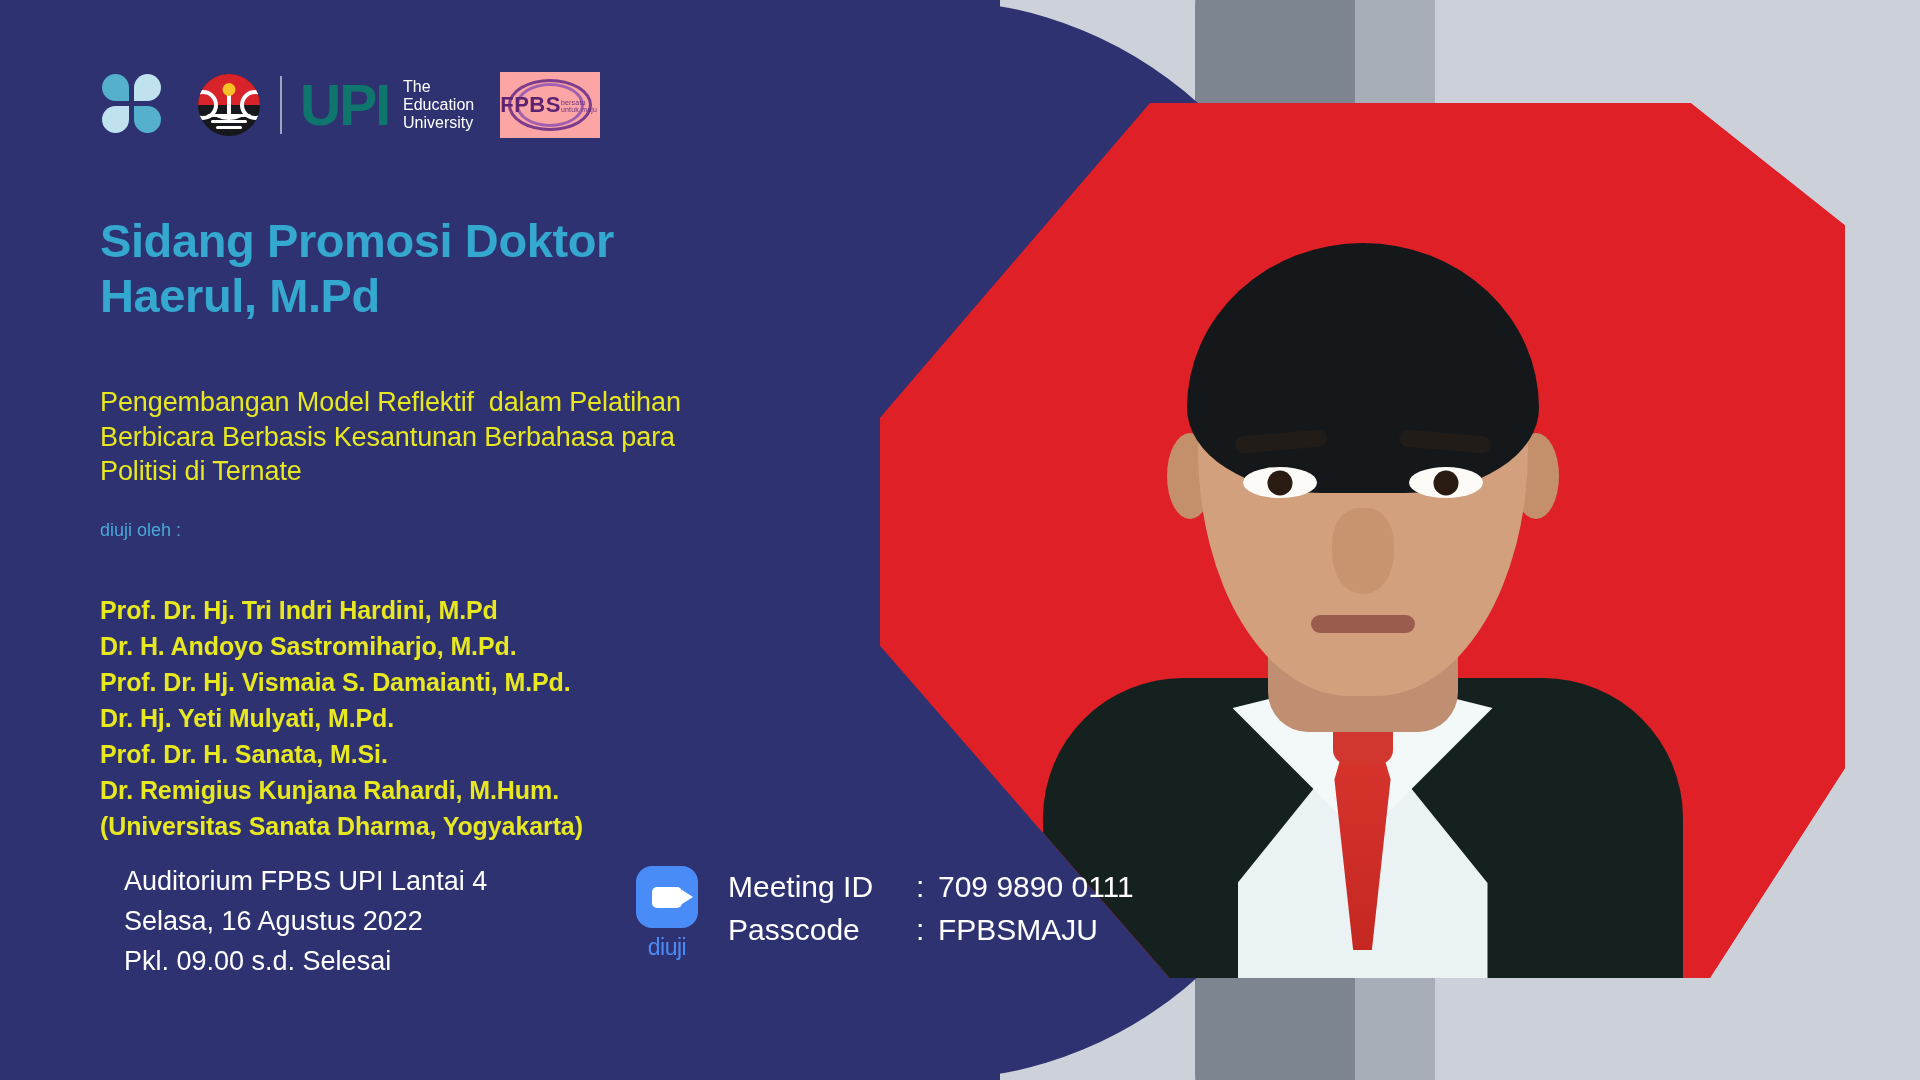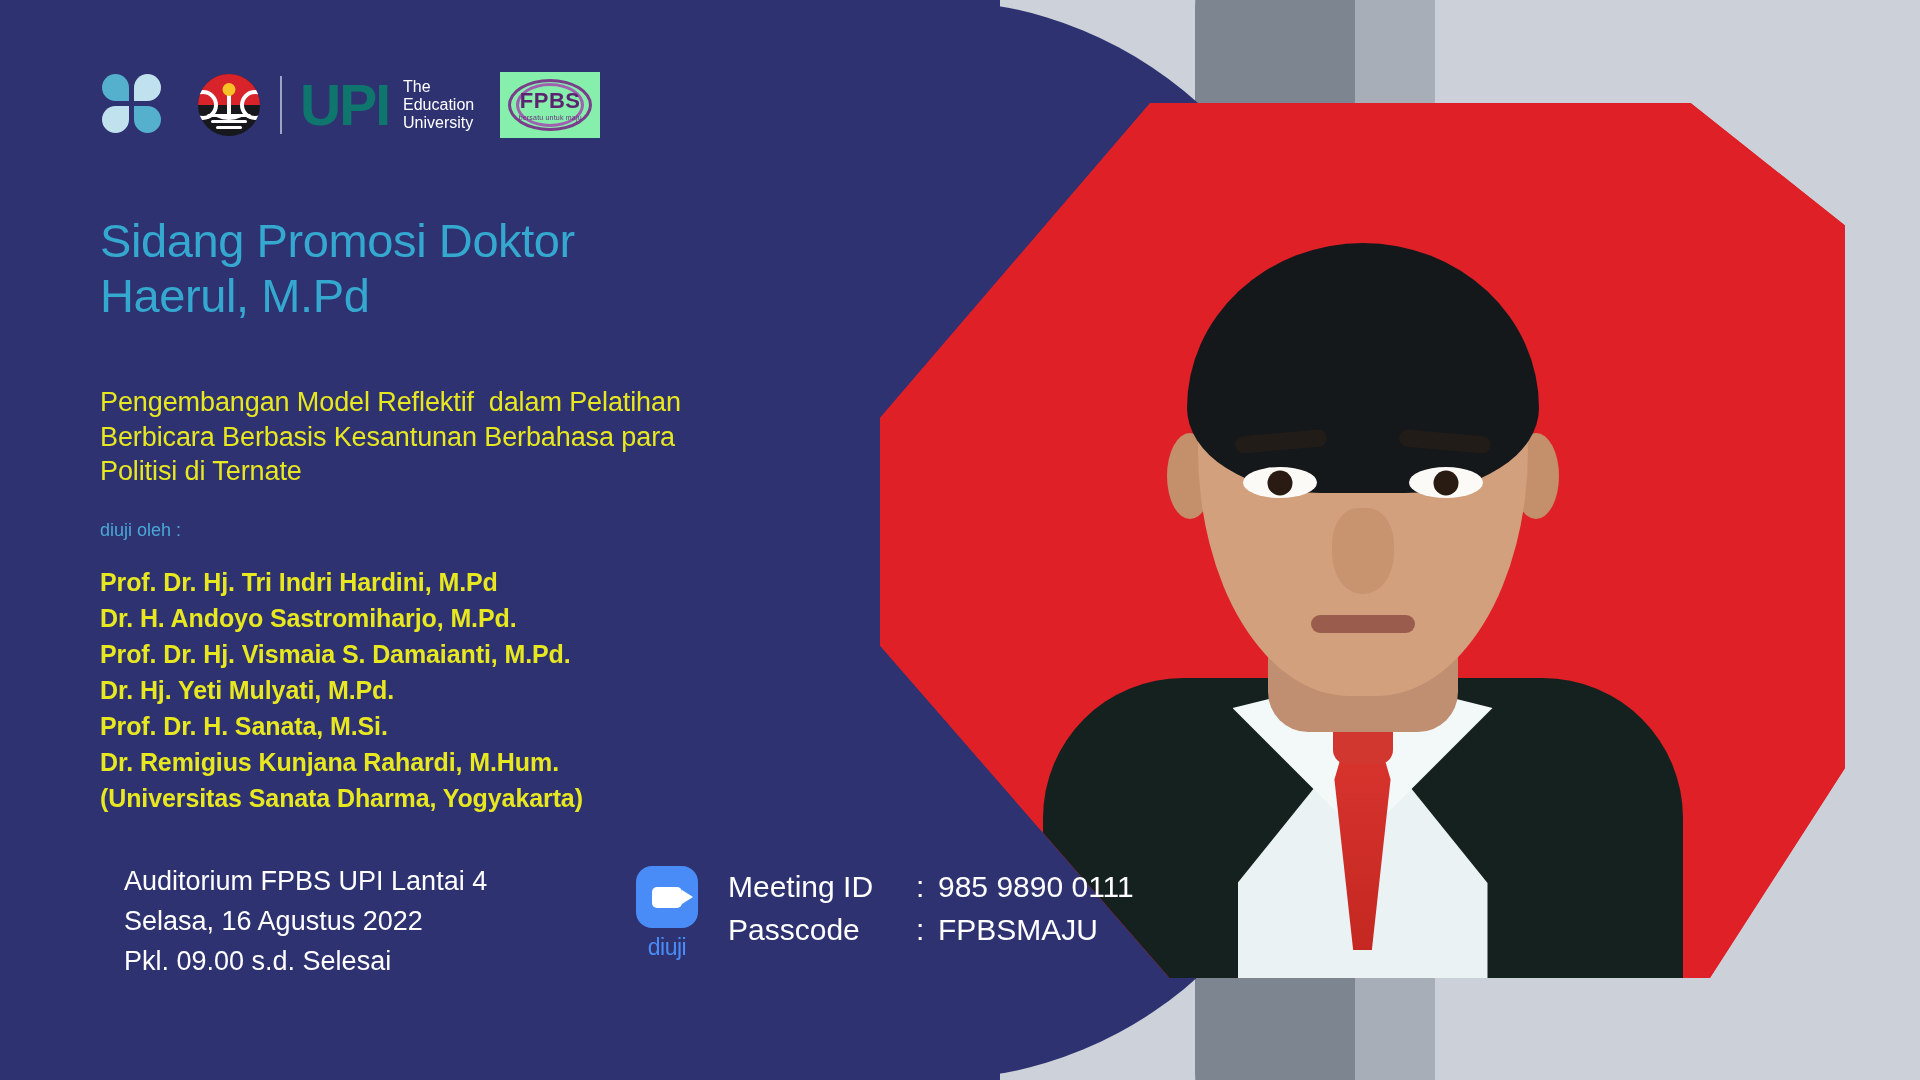--- a/index.html
+++ b/index.html
@@ -268,22 +268,22 @@
   }
   .upi-tag {
     font-size:16px; line-height:1.12;
     color:#FFFFFF;
     font-weight:400;
     margin-right:26px;
   }
   .fpbs-logo {
     position:relative;
     width:100px; height:66px;
-    background:#86efac;
-    display:flex; flex-direction:column;
+    background:#fca5a5;
+    display:flex; flex-direction:row;
     align-items:center; justify-content:center;
   }
   .fpbs-ring {
     position:absolute;
     left:50%; top:50%;
     transform:translate(-50%,-50%);
     width:84px; height:52px;
     border:3px solid #7B3C8C;
     border-radius:50%;
   }
@@ -302,21 +302,21 @@
     font-size:7px; color:#6B2F80;
     letter-spacing:.2px;
     margin-top:2px;
   }
 
   
   .headline {
     position:absolute;
     left:100px; top:213px;
     width:760px;
-    font-size:47px; font-weight:400;
+    font-size:47px; font-weight:700;
     color:#35A8D0;
     line-height:1.18;
     letter-spacing:-.4px;
   }
   .subject {
     position:absolute;
     left:100px; top:385px;
     width:760px;
     font-size:27px; font-weight:400;
     color:#E8E820;
@@ -325,21 +325,21 @@
     white-space:pre-wrap;
   }
   .diuji {
     position:absolute;
     left:100px; top:520px;
     font-size:18px; font-weight:400;
     color:#49A8D8;
   }
   .examiners {
     position:absolute;
-    left:100px; top:564px;
+    left:100px; top:592px;
     width:760px;
     font-size:25px; font-weight:700;
     color:#E8E820;
     line-height:1.44;
     letter-spacing:-.1px;
   }
   .examiners div { white-space:nowrap; }
 
   .venue {
     position:absolute;
@@ -507,21 +507,21 @@
     <div class="zoom-logo">
       <div class="zoom-icon">
         <span class="cam-body"></span>
       </div>
       <div class="zoom-word">diuji</div>
     </div>
     <div class="zoom-lines">
       <div class="zl">
         <span class="zl-label">Meeting ID</span>
         <span class="zl-colon">:</span>
-        <span>985 9890 0111</span>
+        <span>709 9890 0111</span>
       </div>
       <div class="zl">
         <span class="zl-label">Passcode</span>
         <span class="zl-colon">:</span>
         <span>FPBSMAJU</span>
       </div>
     </div>
   </div>
 
 </div>

